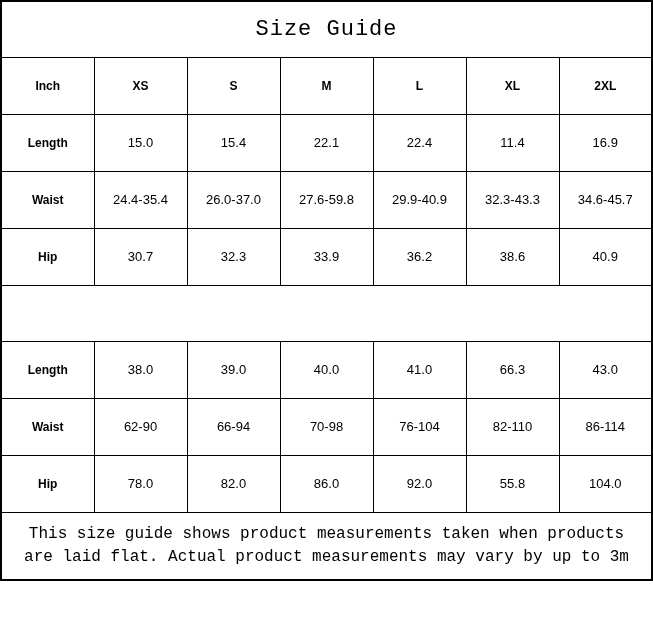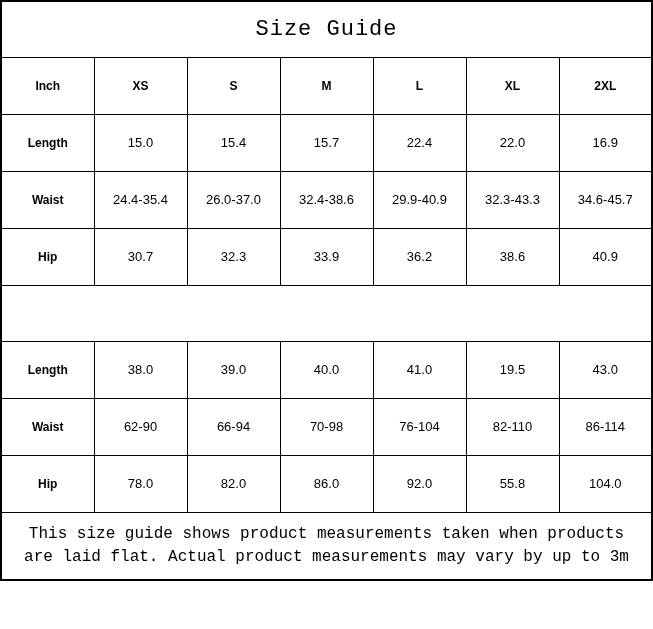--- a/index.html
+++ b/index.html
@@ -74,31 +74,31 @@
       <td class="hdr">M</td>
       <td class="hdr">L</td>
       <td class="hdr">XL</td>
       <td class="hdr">2XL</td>
     </tr>
 
     <tr class="row-std">
       <td class="hdr">Length</td>
       <td class="val">15.0</td>
       <td class="val">15.4</td>
-      <td class="val">15.7</td>
+      <td class="val">22.1</td>
       <td class="val">22.4</td>
-      <td class="val">22.0</td>
+      <td class="val">11.4</td>
       <td class="val">16.9</td>
     </tr>
 
     <tr class="row-std">
       <td class="hdr">Waist</td>
       <td class="val">24.4-35.4</td>
       <td class="val">26.0-37.0</td>
-      <td class="val">32.4-38.6</td>
+      <td class="val">27.6-59.8</td>
       <td class="val">29.9-40.9</td>
       <td class="val">32.3-43.3</td>
       <td class="val">34.6-45.7</td>
     </tr>
 
     <tr class="row-std">
       <td class="hdr">Hip</td>
       <td class="val">30.7</td>
       <td class="val">32.3</td>
       <td class="val">33.9</td>
@@ -111,21 +111,21 @@
       <td colspan="7"></td>
     </tr>
 
 
     <tr class="row-std">
       <td class="hdr">Length</td>
       <td class="val">38.0</td>
       <td class="val">39.0</td>
       <td class="val">40.0</td>
       <td class="val">41.0</td>
-      <td class="val">19.5</td>
+      <td class="val">66.3</td>
       <td class="val">43.0</td>
     </tr>
 
     <tr class="row-std">
       <td class="hdr">Waist</td>
       <td class="val">62-90</td>
       <td class="val">66-94</td>
       <td class="val">70-98</td>
       <td class="val">76-104</td>
       <td class="val">82-110</td>

